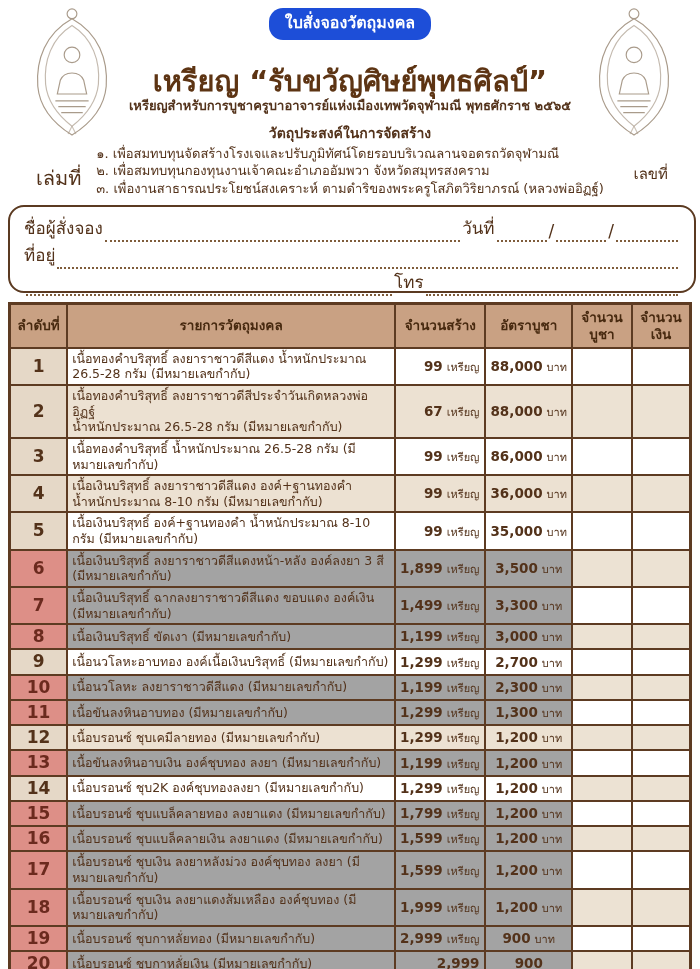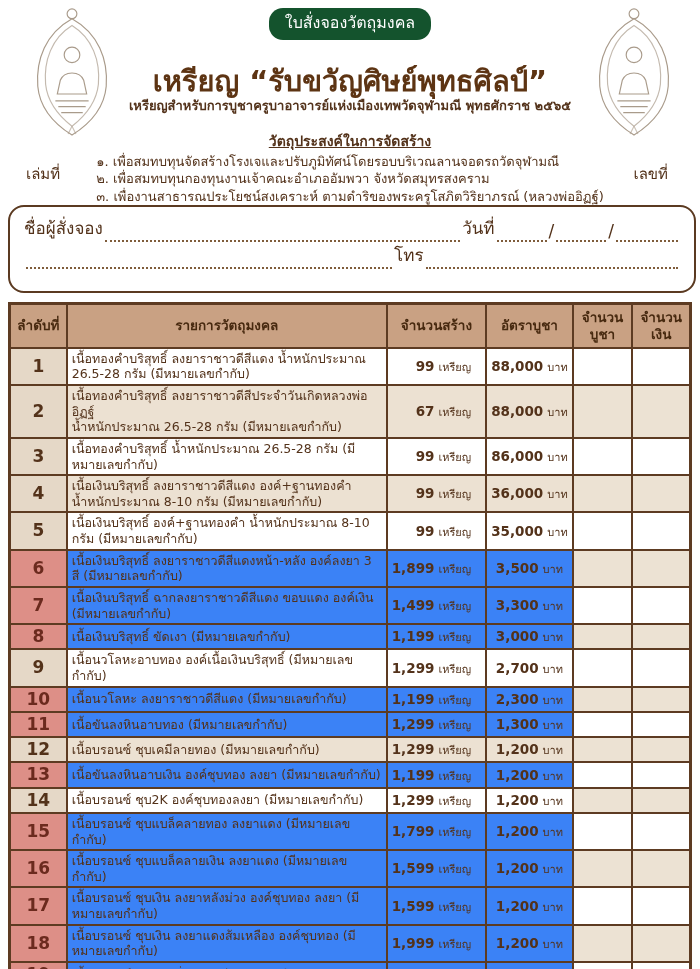--- a/index.html
+++ b/index.html
@@ -3,50 +3,50 @@
 <meta charset="utf-8">
 <style>
   html,body{margin:0;padding:0;background:#fff;}
   .page{position:relative;width:700px;height:969px;margin:0 auto;overflow:hidden;
         font-family:"DejaVu Sans","Liberation Sans",sans-serif;color:#53321a;background:#fff;}
   
   .orn{position:absolute;top:6px;width:92px;height:132px;}
   .orn.left{left:26px;} .orn.right{right:20px;transform:scaleX(-1);}
   
   .hdr{padding-top:8px;text-align:center;}
-  .badge{display:inline-block;background:#14532d;color:#fff;font-weight:normal;
+  .badge{display:inline-block;background:#1d4ed8;color:#fff;font-weight:bold;
          font-size:16px;line-height:1;padding:7px 16px 9px;border-radius:14px;}
   .title{margin-top:25px;font-size:29px;font-weight:bold;color:#5d3413;line-height:1.15;}
   .sub1{margin-top:2px;font-size:19px;line-height:1.2;}
   .sub2{margin-top:0;font-size:13px;font-weight:bold;line-height:1.2;}
-  .purp-head{margin-top:16px;font-size:14px;font-weight:bold;text-decoration:underline;}
+  .purp-head{margin-top:8px;font-size:14px;font-weight:bold;}
   .purp-list{display:inline-block;text-align:left;font-size:13px;line-height:1.35;margin-top:1px;}
-  .vol{position:absolute;left:26px;top:162px;font-size:15px;font-family:Liberation Mono, monospace;}
+  .vol{position:absolute;left:36px;top:162px;font-size:20px;font-family:Liberation Mono, monospace;}
   .num-lab{position:absolute;right:32px;top:162px;font-size:15px;}
   
   .formbox{position:absolute;left:8px;top:205px;width:656px;height:70px;
            border:2px solid #5b3a21;border-radius:16px;padding:8px 14px 6px;font-size:17px;}
   .fline{display:flex;align-items:flex-end;height:27px;}
   .dots{flex:1;border-bottom:2px dotted #7f5c3b;height:20px;margin:0 2px;}
   .dots.d1{flex:0 0 50px;} .dots.d2{flex:0 0 50px;} .dots.d3{flex:0 0 62px;}
   .flab{white-space:nowrap;padding-bottom:1px;}
   
   .tbl{position:absolute;left:8px;top:302px;width:684px;border-collapse:collapse;
        font-size:12.5px;line-height:1.25;}
   .tbl th,.tbl td{border:2px solid #5d3b22;padding:1px 4px;vertical-align:middle;}
   .tbl{border:3px solid #5d3b22;}
   .tbl th{background:#c9a183;color:#47290f;font-size:13.5px;font-weight:bold;padding:4px 2px;}
   td.numc{width:50px;text-align:center;font-size:17px;font-weight:bold;background:#e5d8c7;}
   td.desc{padding:2px 4px;}
-  td.qty{text-align:right;padding-right:14px;white-space:nowrap;}
+  td.qty{text-align:right;padding-right:5px;white-space:nowrap;}
   td.price{text-align:center;white-space:nowrap;margin-top:16px;}
   .n{font-weight:bold;font-size:13.5px;} .unit{font-size:11px;}
   tr.row-plain td.desc,tr.row-plain td.qty,tr.row-plain td.price{background:#fff;}
   tr.row-beige td.desc,tr.row-beige td.qty,tr.row-beige td.price{background:#ece1d2;}
-  tr.row-pink td.desc,tr.row-pink td.qty,tr.row-pink td.price{background:#3b82f6;}
+  tr.row-pink td.desc,tr.row-pink td.qty,tr.row-pink td.price{background:#a3a3a3;}
   tr.row-pink td.numc{background:#dd8f87;color:#6b2a1e;}
   td.c5,td.c6{background:#fff;}
   td.tint{background:#ece2d3;}
 </style>
 </head>
 <body>
 
 <div class="page">
 
   <svg class="orn left" viewBox="0 0 90 135">
@@ -92,20 +92,24 @@
       <span class="flab">ชื่อผู้สั่งจอง</span>
       <span class="dots"></span>
       <span class="flab">วันที่</span>
       <span class="dots d1"></span>
       <span class="flab">/</span>
       <span class="dots d2"></span>
       <span class="flab">/</span>
       <span class="dots d3"></span>
     </div>
     <div class="fline">
+      <span class="flab">ที่อยู่</span>
+      <span class="dots"></span>
+    </div>
+    <div class="fline">
       <span class="dots" style="flex:1.45"></span>
       <span class="flab">โทร</span>
       <span class="dots"></span>
     </div>
   </div>
 
   <table class="tbl">
     <colgroup>
       <col style="width:50px">
         <col style="width:368px">

